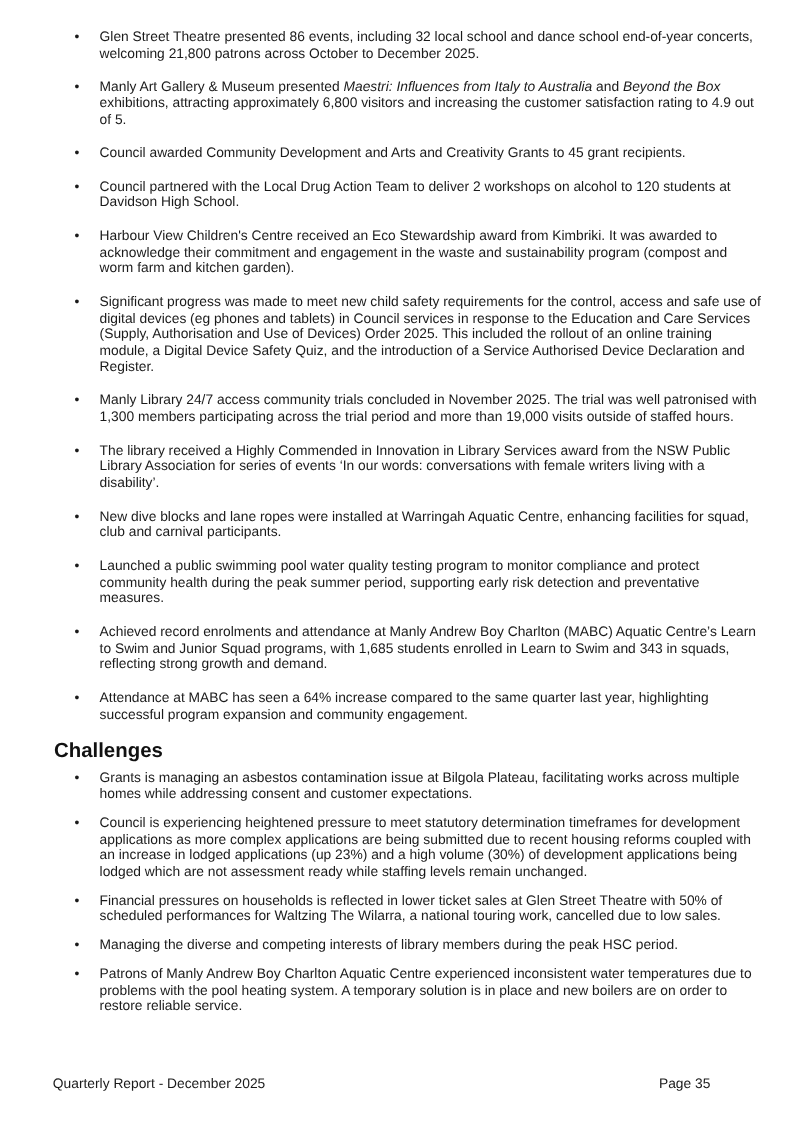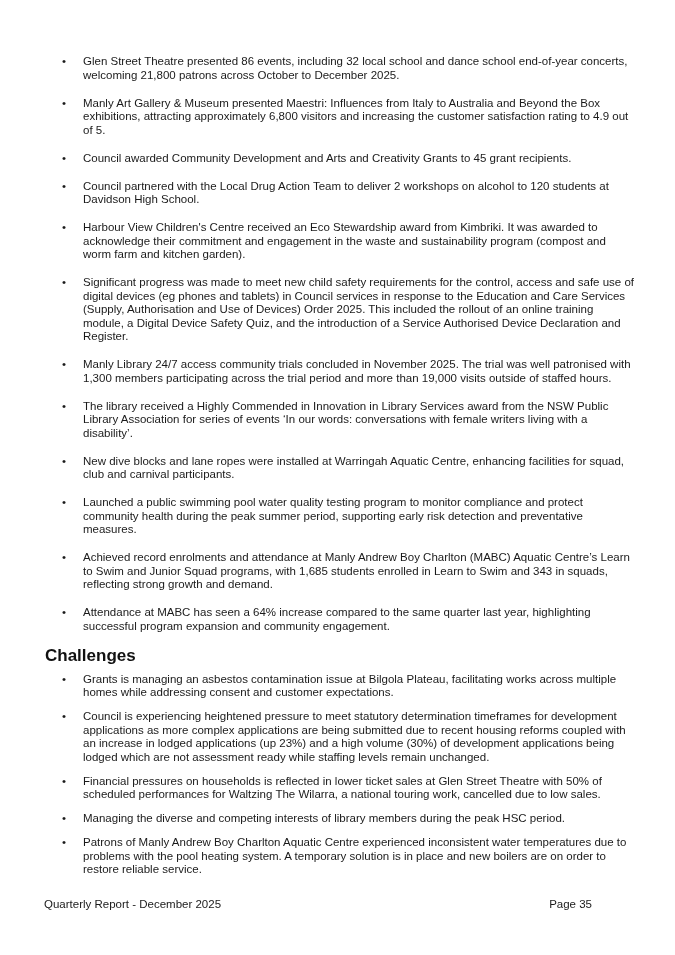--- a/index.html
+++ b/index.html
@@ -14,41 +14,41 @@
     background: #ffffff;
     font-family: "Liberation Sans", sans-serif;
     font-size: 11.5px;
     line-height: 13.5px;
     color: #1a1a1a;
     overflow: hidden;
   }
   .content {
     position: absolute;
     left: 45px;
-    top: 55px;
+    top: 25px;
     width: 592px;
   }
   ul.bullet-list {
     list-style: none;
     margin: 0;
     padding: 0;
   }
   ul.bullet-list li {
     position: relative;
     padding-left: 38px;
   }
   ul.bullet-list li::before {
     content: "\2022";
     position: absolute;
     left: 17px;
     top: 0;
   }
   ul.list-a li { margin-bottom: 14.5px; }
   ul.list-b li { margin-bottom: 10.5px; }
-  .italic { }
+  .italic { font-style: italic; }
   h2.section-heading {
     font-size: 17px;
     line-height: 16px;
     font-weight: bold;
     color: #111111;
     margin: 4px 0 9px 0;
   }
   .page-footer {
     position: absolute;
     left: 44px;

